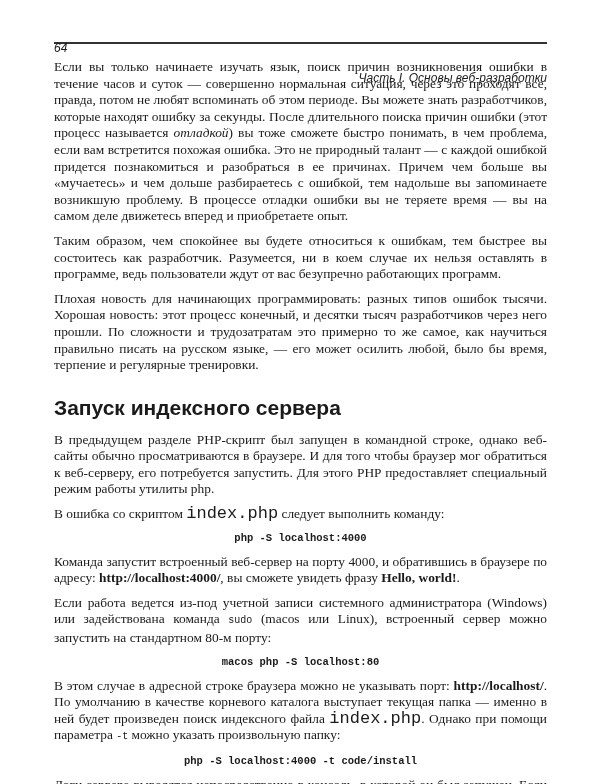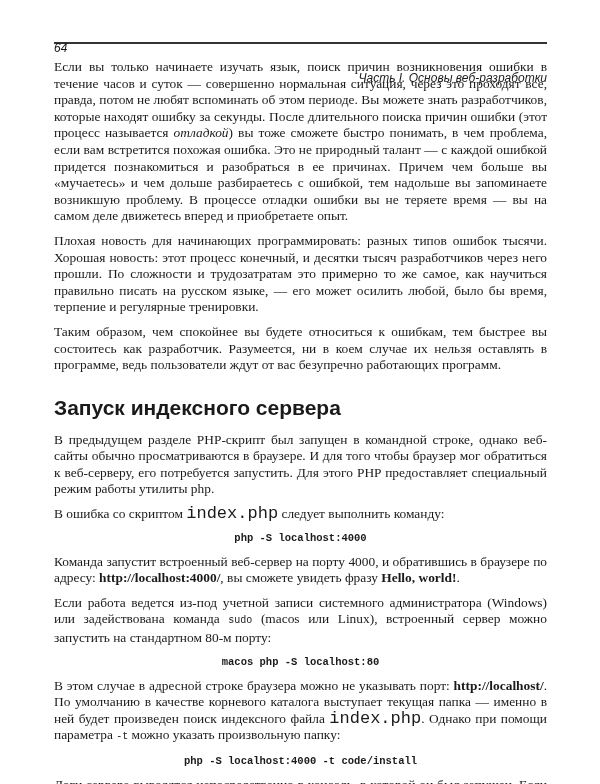--- a/index.html
+++ b/index.html
@@ -26,22 +26,22 @@
 <body>
 
 <div class="page">
   <div class="header">
     <span class="num">64</span>
     <span class="title">Часть I. Основы веб-разработки</span>
   </div>
 
   <div class="body">
     <p><span>Если вы только начинаете изучать язык, поиск причин возникновения ошибки в течение часов и суток — совершенно нормальная ситуация, через это проходят все, правда, потом не любят вспоминать об этом периоде. Вы можете знать разработчиков, которые находят ошибку за секунды. После длительного поиска причин ошибки (этот процесс называется </span><span class="em">отладкой</span><span>) вы тоже сможете быстро понимать, в чем проблема, если вам встретится похожая ошибка. Это не природный талант — с каждой ошибкой придется познакомиться и разобраться в ее причинах. Причем чем больше вы «мучаетесь» и чем дольше разбираетесь с ошибкой, тем надольше вы запоминаете возникшую проблему. В процессе отладки ошибки вы не теряете время — вы на самом деле движетесь вперед и приобретаете опыт.</span></p>
+    <p>Таким образом, чем спокойнее вы будете относиться к ошибкам, тем быстрее вы состоитесь как разработчик. Разумеется, ни в коем случае их нельзя оставлять в программе, ведь пользователи ждут от вас безупречно работающих программ.</p>
     <p>Плохая новость для начинающих программировать: разных типов ошибок тысячи. Хорошая новость: этот процесс конечный, и десятки тысяч разработчиков через него прошли. По сложности и трудозатратам это примерно то же самое, как научиться правильно писать на русском языке, — его может осилить любой, было бы время, терпение и регулярные тренировки.</p>
-    <p>Таким образом, чем спокойнее вы будете относиться к ошибкам, тем быстрее вы состоитесь как разработчик. Разумеется, ни в коем случае их нельзя оставлять в программе, ведь пользователи ждут от вас безупречно работающих программ.</p>
 
     <h2>Запуск индексного сервера</h2>
 
     <p>В предыдущем разделе PHP-скрипт был запущен в командной строке, однако веб-сайты обычно просматриваются в браузере. И для того чтобы браузер мог обратиться к веб-серверу, его потребуется запустить. Для этого PHP предоставляет специальный режим работы утилиты php.</p>
     <p><span>В ошибка со скриптом </span><span class="sans-inline">index.php</span><span> следует выполнить команду:</span></p>
     <div class="code">php -S localhost:4000</div>
     <p><span>Команда запустит встроенный веб-сервер на порту 4000, и обратившись в браузере по адресу: </span><span class="b">http://localhost:4000/</span><span>, вы сможете увидеть фразу </span><span class="b">Hello, world!</span><span>.</span></p>
     <p><span>Если работа ведется из-под учетной записи системного администратора (Windows) или задействована команда </span><span class="mono-inline">sudo</span><span> (macos или Linux), встроенный сервер можно запустить на стандартном 80-м порту:</span></p>
     <div class="code">macos php -S localhost:80</div>
     <p><span>В этом случае в адресной строке браузера можно не указывать порт: </span><span class="b">http://localhost/</span><span>. По умолчанию в качестве корневого каталога выступает текущая папка — именно в ней будет произведен поиск индексного файла </span><span class="sans-inline">index.php</span><span>. Однако при помощи параметра </span><span class="mono-inline">-t</span><span> можно указать произвольную папку:</span></p>

